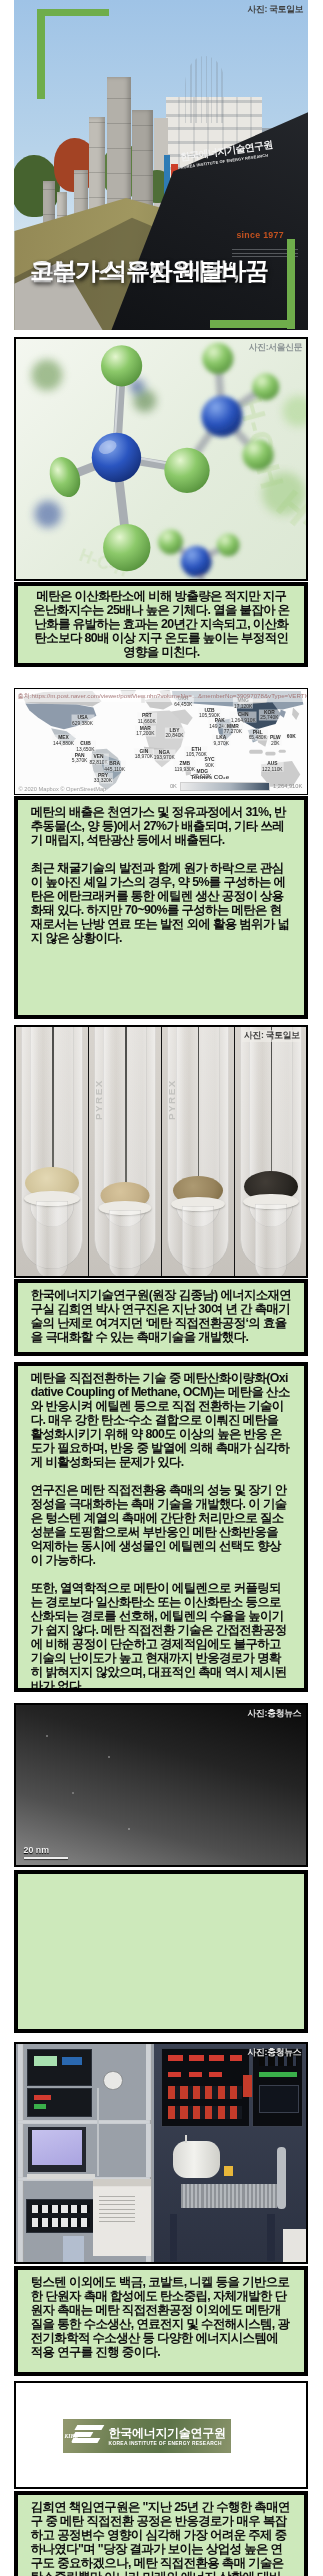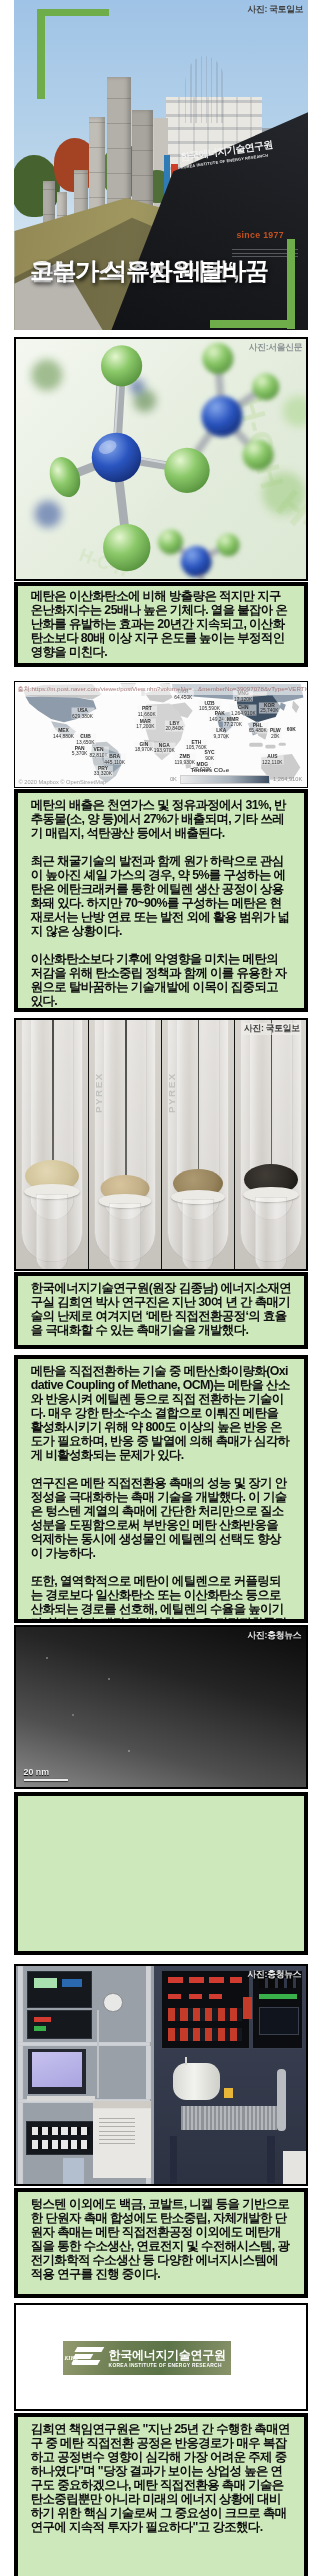--- a/index.html
+++ b/index.html
@@ -57,24 +57,24 @@
   .gl.br-h{left:196px;top:320px;width:85px;height:7.7px;}
   .gl.br-v{left:273px;top:239px;width:7.7px;height:90px;}
   .hero-title{left:15.5px;top:256px;z-index:35;color:#fff;font-size:24px;line-height:30px;font-weight:900;letter-spacing:-1.3px;
     text-shadow:1.5px 2.1px 4.6px rgba(0,0,0,.65),-0.5px -0.5px 0 rgba(0,0,0,.2);white-space:nowrap;}
 
   
   .mol{height:244px;margin-bottom:1px;background:linear-gradient(135deg,#f4f7f0,#e3ecdc 60%,#dce8d4);}
   .mol svg{position:absolute;left:0;top:0;}
 
   
-  .box1{height:85px;margin-bottom:14px;padding-top:3.1px;}
+  .box1{height:85px;margin-bottom:21px;padding-top:3.1px;text-align:center;}
   .box2{height:223px;margin-bottom:5.7px;}
   .box3{height:77px;margin-bottom:5.7px;}
-  .box4{height:268px;margin-bottom:2px;}
+  .box4{height:330px;margin-bottom:11px;}
   .box5{height:163px;margin-bottom:8.8px;}
   .box6{height:110px;margin-bottom:5.2px;}
   .box7{height:222px;}
 
   
   .map{height:107px;border-width:1.5px;margin-bottom:1.5px;background:#fcfcfc;}
   .map svg{position:absolute;left:0;top:0;}
   .map-watermark{position:absolute;left:0;top:2.1px;width:100%;font-size:6.2px;color:rgba(160,110,110,.9);
     background:rgba(255,255,255,.55);padding:1px 2.1px;white-space:nowrap;overflow:hidden;z-index:20;}
   .mlabel{position:absolute;transform:translate(-50%,-50%);text-align:center;font-size:4.9px;line-height:1.12;color:#2e2e2e;
@@ -437,21 +437,20 @@
       <span class="legend-min">0K</span>
       <span class="legend-bar"></span>
       <span class="legend-max">1,264,910K</span>
     </div>
   </div>
 </div>
 
 <div class="sec gbox box2">
   <p>메탄의 배출은 천연가스 및 정유과정에서 31%, 반추동물(소, 양 등)에서 27%가 배출되며, 기타 쓰레기 매립지, 석탄광산 등에서 배출된다.</p>
   <p>최근 채굴기술의 발전과 함께 원가 하락으로 관심이 높아진 셰일 가스의 경우, 약 5%를 구성하는 에탄은 에탄크래커를 통한 에틸렌 생산 공정이 상용화돼 있다. 하지만 70~90%를 구성하는 메탄은 현재로서는 난방 연료 또는 발전 외에 활용 범위가 넓지 않은 상황이다.</p>
-  <p>이산화탄소보다 기후에 악영향을 미치는 메탄의 저감을 위해 탄소중립 정책과 함께 이를 유용한 자원으로 탈바꿈하는 기술개발에 이목이 집중되고 있다.</p>
 </div>
 
 <div class="sec imgbox vials">
   <div class="vcell">
     <div class="tube-outer"></div>
     <div class="tube-inner"></div>
     <div class="needle"></div>
     <div class="powder" style="top:140px;width:54px;height:32px;background:radial-gradient(circle at 40% 35%,#e3d8b4,#d0c298 60%,#b8a87e);"></div>
     <div class="collar" style="top:164px;width:56px;height:15.5px;"></div>
     <div class="stem" style="top:174px;height:77px;"></div>

